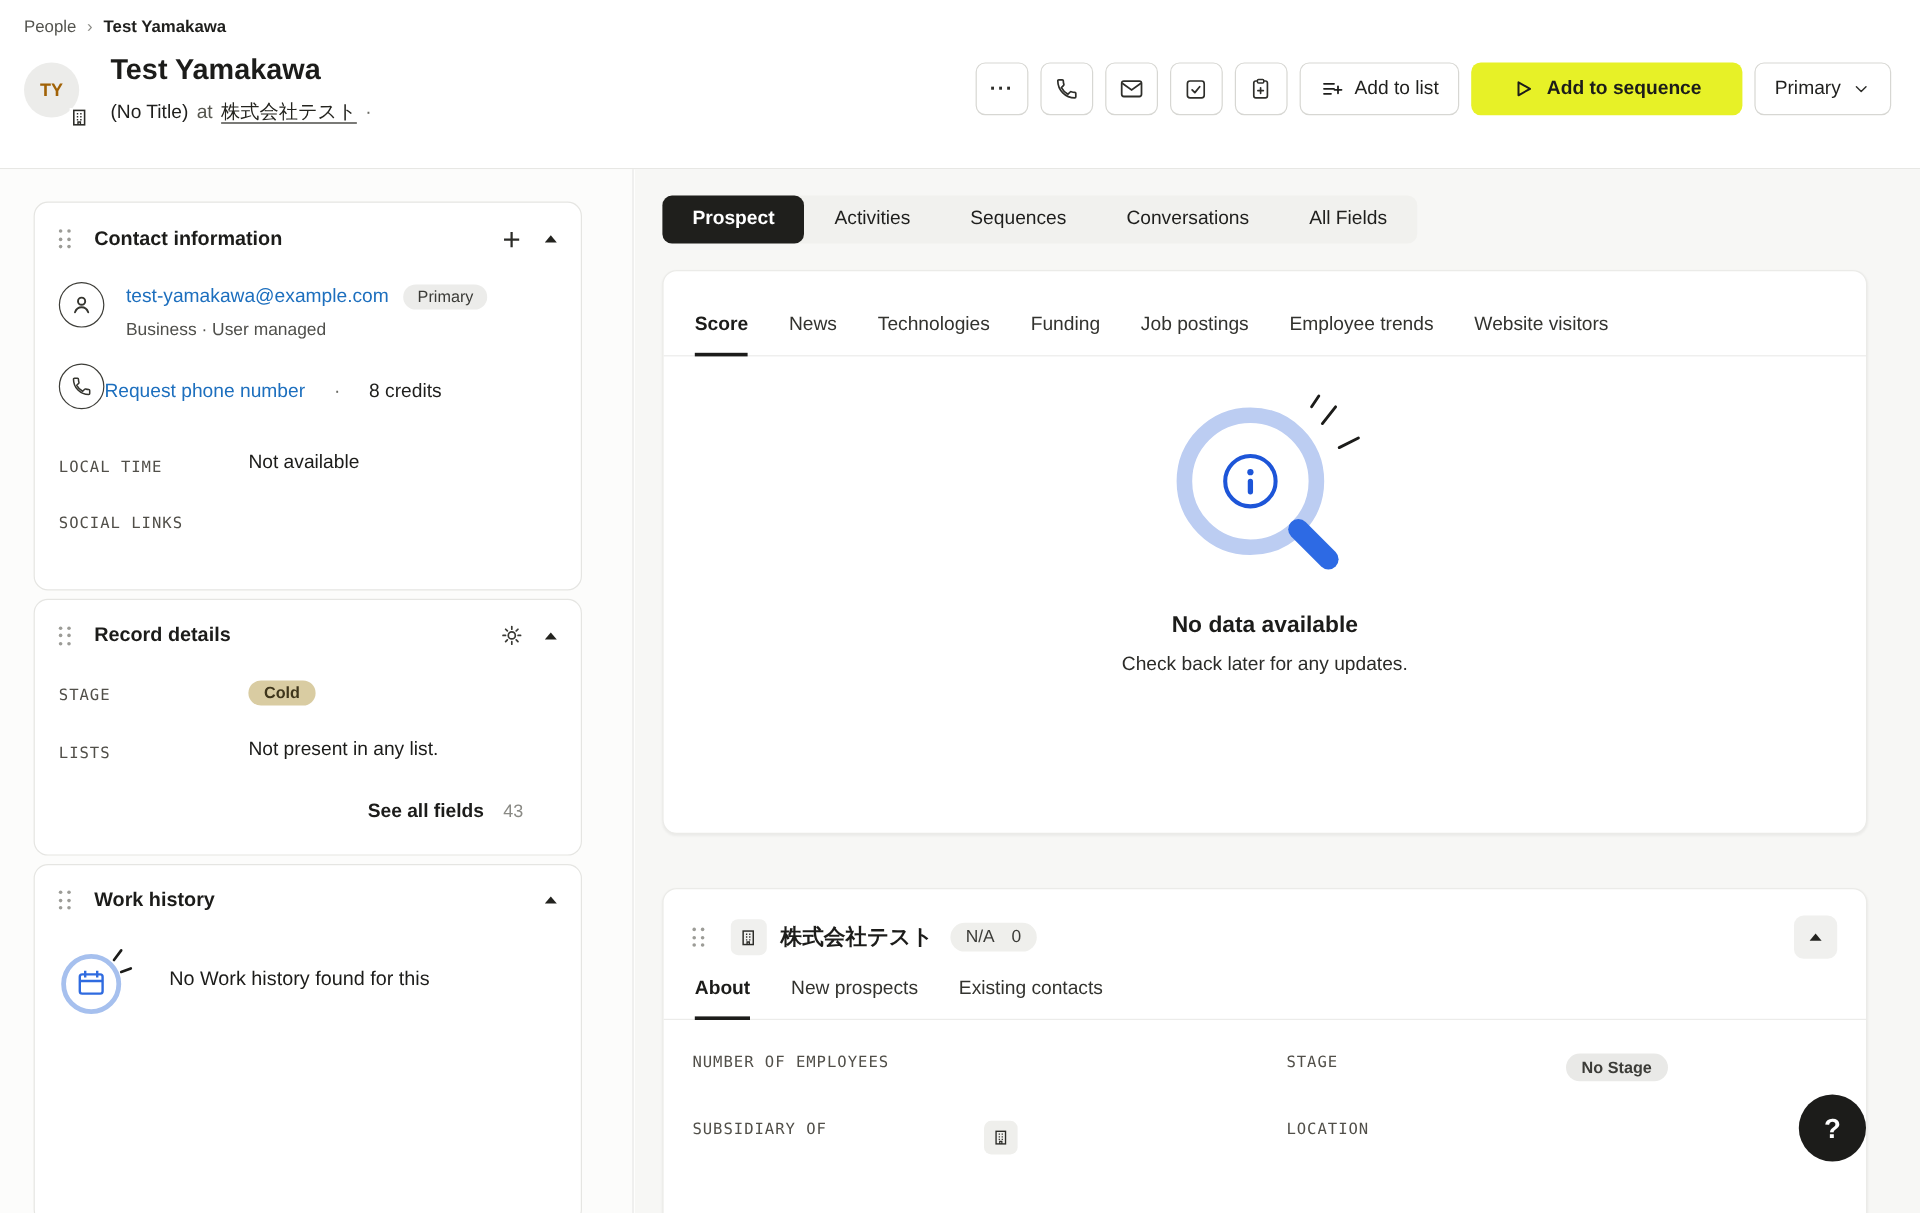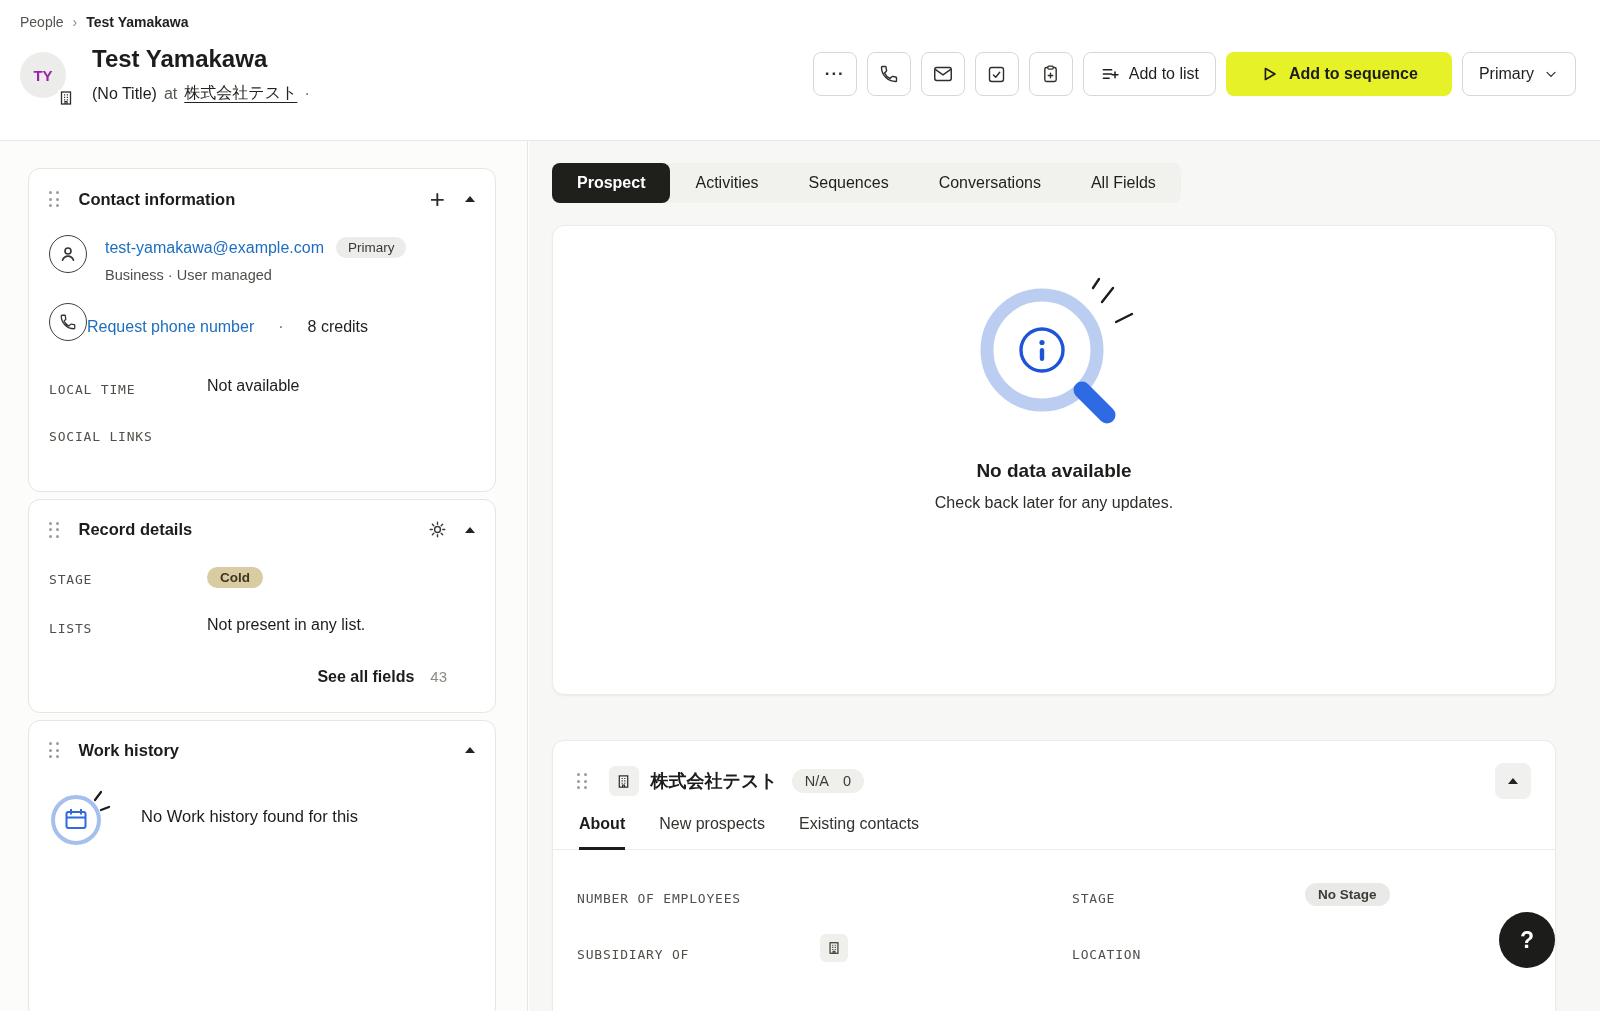--- a/index.html
+++ b/index.html
@@ -9,40 +9,40 @@
 
   
   .topbar{position:absolute;left:0;top:0;width:1600px;height:141px;background:#fff;
     border-bottom:1px solid #e7e7e4;padding:14px 24px 0 20px}
   .breadcrumb{display:flex;align-items:center;gap:9px;font-size:14px;color:#54544f}
   .breadcrumb .sep{color:#8a8a85;font-size:14px}
   .breadcrumb .current{color:#1f1f1d;font-weight:700}
   .header-row{display:flex;align-items:flex-start;margin-top:14px}
   .avatar-wrap{position:relative;margin-top:8px}
   .avatar{width:46px;height:46px;border-radius:50%;background:#ececea;display:flex;
-    align-items:center;justify-content:center;font-size:15px;font-weight:700;color:#a21caf}
+    align-items:center;justify-content:center;font-size:15px;font-weight:700;color:#a16207}
   .avatar-badge{position:absolute;left:38px;top:38px;background:#fff;line-height:0}
   .identity{margin-left:26px}
   .person-name{font-size:24px;font-weight:700;color:#1c1c1a;line-height:1.25}
   .person-sub{margin-top:9px;font-size:16px;color:#1f1f1d;display:flex;align-items:center;gap:7px}
   .person-sub .at{color:#56564f}
   .company-link{color:#24241f;text-decoration:underline;text-underline-offset:4px;cursor:pointer}
   .sub-dot{color:#6a6a64}
   .toolbar{margin-left:auto;display:flex;align-items:center;gap:10px;margin-top:8px}
   .icon-btn{width:44px;height:44px;border:1px solid #d7d7d3;border-radius:8px;background:#fff;
     display:flex;align-items:center;justify-content:center;cursor:pointer}
   .text-btn{height:44px;border:1px solid #d7d7d3;border-radius:8px;background:#fff;display:flex;
     align-items:center;gap:9px;padding:0 16px;font-size:16px;font-weight:500;color:#1f1f1d;cursor:pointer}
   .seq-btn{height:44px;border:none;border-radius:8px;background:#e7f127;display:flex;align-items:center;
     gap:9px;padding:0 34px;font-size:16px;font-weight:600;color:#1c1c1a;cursor:pointer}
   .more-glyph{font-size:17px;letter-spacing:1px;color:#2e2e2a;font-weight:700}
 
   
   .sidebar{position:absolute;left:0;top:141px;width:528px;height:870px;background:#fcfcfb;
-    border-right:1px solid #e7e7e4;padding:27px 31px 0 28px;overflow:hidden}
+    border-right:1px solid #e7e7e4;padding:27px 42px 0 28px;overflow:hidden}
   .main{position:absolute;left:529px;top:141px;width:1071px;height:870px;background:#f7f7f5;
     padding:22px 44px 0 23px;overflow:hidden}
 
   
   .scard{background:#fff;border:1px solid #e5e5e2;border-radius:12px;margin-bottom:7px;padding:20px 20px 26px}
   .scard-header{display:flex;align-items:center}
   .dots{display:grid;grid-template-columns:repeat(2,3px);grid-auto-rows:3px;gap:3.5px;cursor:grab}
   .dots i{background:#9c9c97;border-radius:50%}
   .scard-title{font-size:16.5px;font-weight:700;color:#1c1c1a;margin-left:20px}
   .scard-header .spacer{flex:1}
@@ -96,21 +96,21 @@
   .empty-title{margin-top:18px;font-size:19px;font-weight:700;color:#1c1c1a}
   .empty-sub{margin-top:12px;font-size:16px;color:#2c2c29}
 
   .company{margin-top:45px;height:420px;padding:22px 24px 0}
   .company-ic-chip{width:30px;height:30px;border-radius:6px;background:#f0f0ee;display:flex;align-items:center;
     justify-content:center;margin-left:22px}
   .company-title{font-size:18px;font-weight:700;color:#1c1c1a;margin-left:12px}
   .na-badge{display:flex;align-items:center;gap:14px;background:#efefec;border-radius:14px;
     padding:4px 13px;font-size:14.5px;color:#3c3c38;margin-left:14px}
   .fields{display:grid;grid-template-columns:495px 1fr;row-gap:28px;margin-top:28px}
-  .frow{display:flex;align-items:flex-end;min-height:28px}
+  .frow{display:flex;align-items:flex-start;min-height:28px}
   .f-label{width:243px;min-width:243px;font-family:"DejaVu Sans Mono",monospace;font-size:13px;
     letter-spacing:.8px;color:#514f49}
   .f-label.right{width:233px;min-width:233px}
   .badge-stage{background:#e9e9e7;border-radius:12px;padding:4px 13px;font-size:13.5px;font-weight:600;color:#3c3c38}
   .sub-chip{width:28px;height:28px;border-radius:6px;background:#efefec;display:flex;align-items:center;justify-content:center}
 
   .help-fab{position:absolute;left:1499px;top:912px;width:56px;height:56px;border-radius:50%;
     background:#1c1c1a;color:#fff;font-size:23px;font-weight:700;display:flex;align-items:center;
     justify-content:center;border:none;cursor:pointer}
 
@@ -343,20 +343,29 @@
       <span class="mtab active">Prospect</span>
       <span class="mtab">Activities</span>
       <span class="mtab">Sequences</span>
       <span class="mtab">Conversations</span>
       <span class="mtab">All Fields</span>
     </nav>
 
     
     <section class="card insights">
 
+      <nav class="inner-tabs">
+        <span class="itab active">Score</span>
+        <span class="itab">News</span>
+        <span class="itab">Technologies</span>
+        <span class="itab">Funding</span>
+        <span class="itab">Job postings</span>
+        <span class="itab">Employee trends</span>
+        <span class="itab">Website visitors</span>
+      </nav>
 
       <div class="empty-state">
         <span>
           <svg width="200" height="172" viewBox="0 0 200 172">
             <circle cx="88" cy="80" r="55" fill="#fff" stroke="#bccdf2" stroke-width="13"></circle>
             <circle cx="88" cy="80" r="21" fill="#fff" stroke="#1d55d8" stroke-width="3.4"></circle>
             <circle cx="88" cy="72.5" r="2.6" fill="#1d55d8"></circle>
             <rect x="85.8" y="78" width="4.4" height="13" rx="2.2" fill="#1d55d8"></rect>
             <path d="M128 120l25 25" stroke="#2d6ae4" stroke-width="17" stroke-linecap="round"></path>
             <path d="M148 32l11-14M162 52l16-8M139 18l6-9" fill="none" stroke="#1c1c1a" stroke-width="2.4" stroke-linecap="round"></path>

